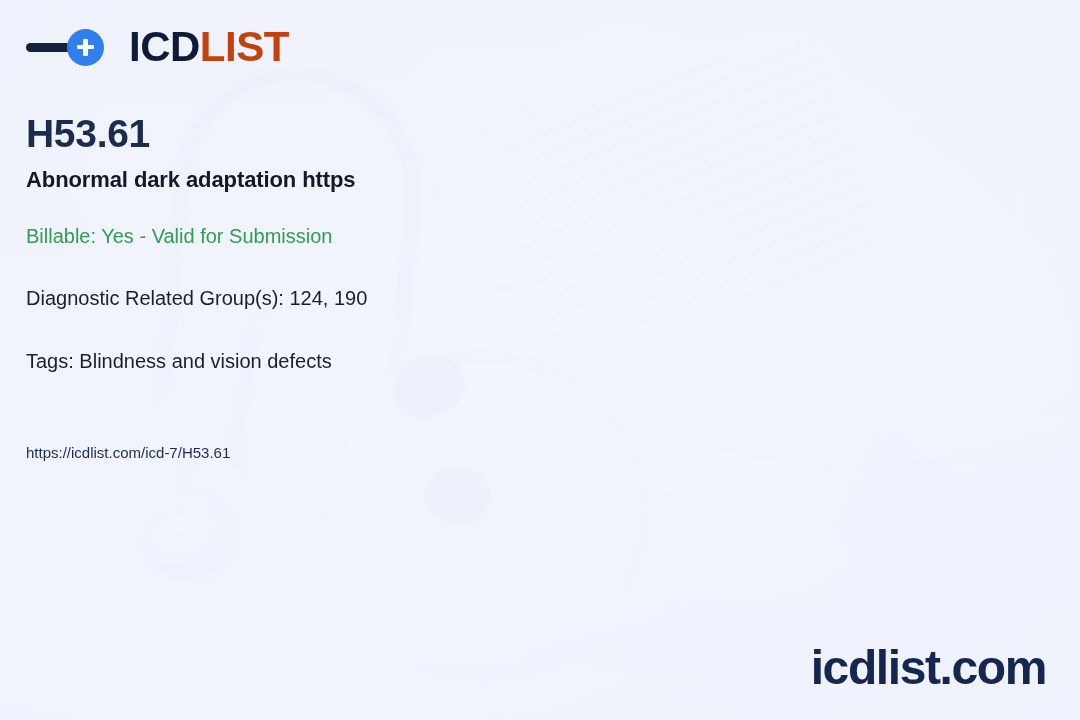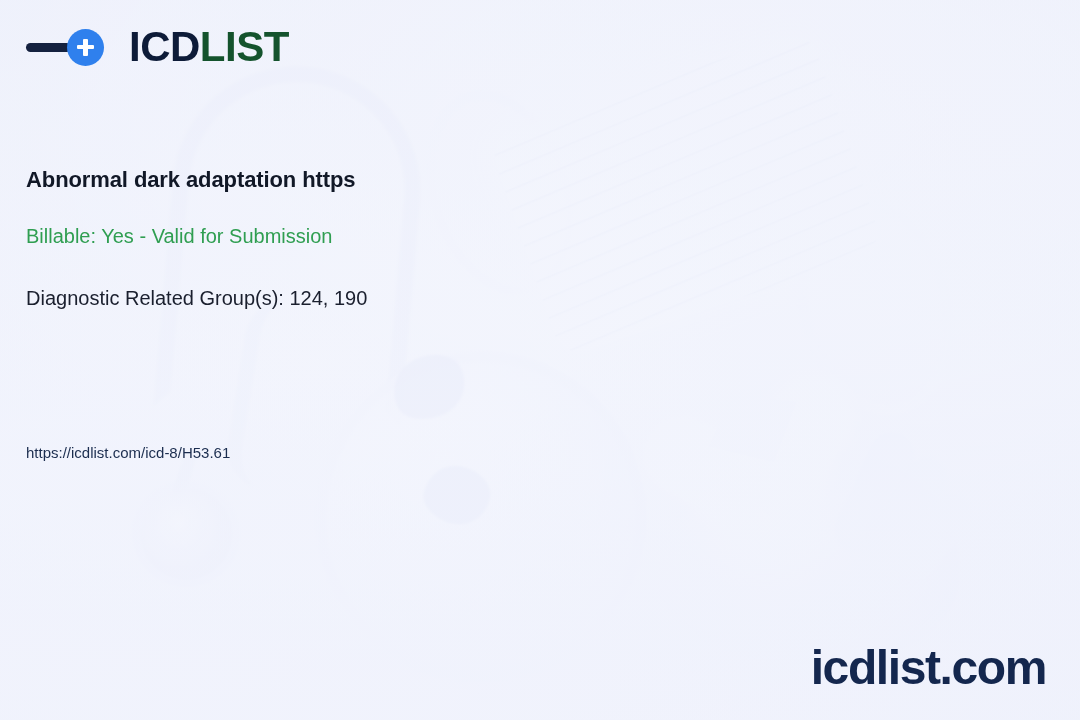--- a/index.html
+++ b/index.html
@@ -196,21 +196,21 @@
     content:""; position:absolute; background:#ffffff; border-radius:1px;
   }
   .logo-plus::before { width:17px; height:4.6px; }
   .logo-plus::after  { width:4.6px; height:17px; }
 
   .logo-word {
     font-size:42px; font-weight:bold;
     letter-spacing:-0.5px; line-height:1;
   }
   .logo-icd  { color:#0d1b38;margin-left:28px; }
-  .logo-list { color:#14532d; }
+  .logo-list { color:#c2410c; }
 
   .header-title {
     margin-left:26px;
     font-size:31px; font-weight:bold;
     color:#1c2e52;
     letter-spacing:0.2px;
     line-height:1;
     padding-bottom:3px;
   }
 
@@ -300,21 +300,23 @@
       <div class="logo">
         <span class="logo-dash"></span>
         <span class="logo-plus"></span>
         <span class="logo-word">
           <span class="logo-icd">ICD</span><span class="logo-list">LIST</span>
         </span>
       </div>
 
     </div>
 
+    <div class="code">H53.61</div>
     <div class="code-desc">Abnormal dark adaptation https</div>
     <div class="billable">Billable: Yes - Valid for Submission</div>
     <div class="drg">Diagnostic Related Group(s): 124, 190</div>
-    <div class="url">https://icdlist.com/icd-8/H53.61</div>
+    <div class="tags">Tags: Blindness and vision defects</div>
+    <div class="url">https://icdlist.com/icd-7/H53.61</div>
 
     <div class="brand">icdlist.com</div>
 
   </div>
 </div>
 
 </body></html>

